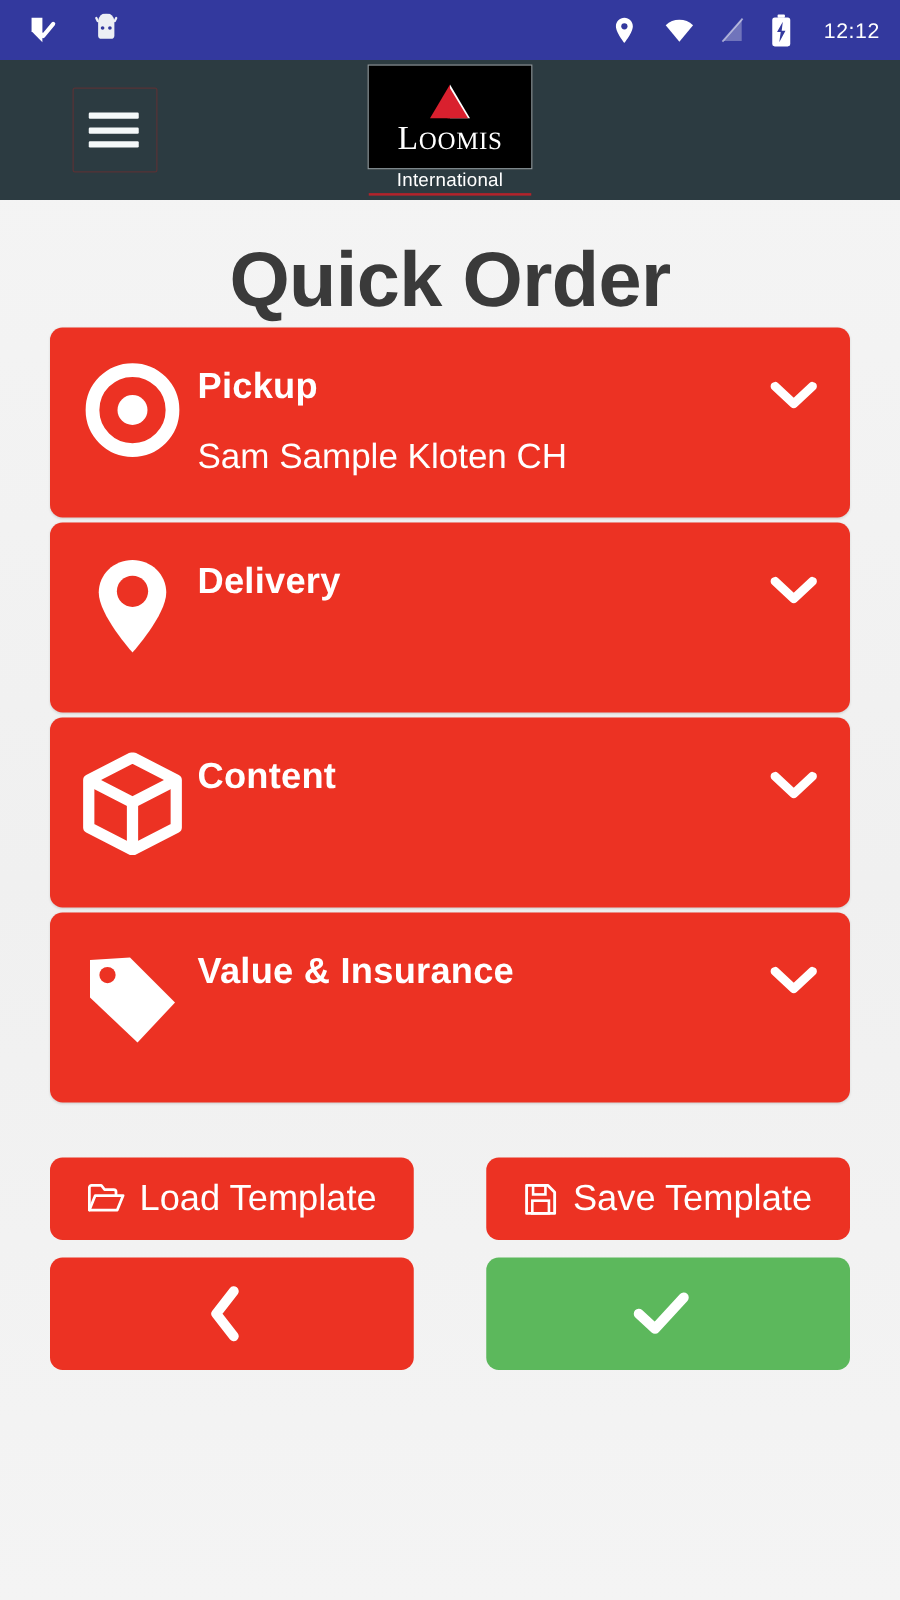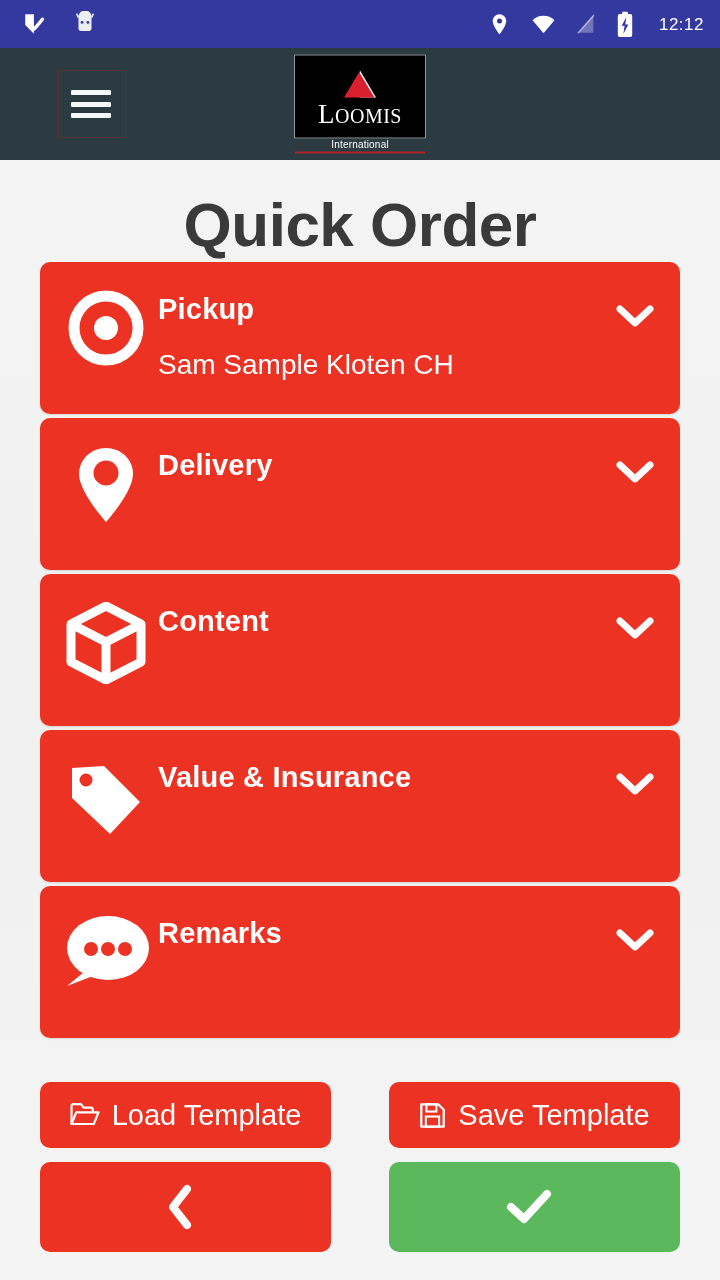--- a/index.html
+++ b/index.html
@@ -71,21 +71,21 @@
   }
   .logo-pyramid { width:48px; height:30px; display:block; }
   .logo-word {
     font-family:"Liberation Serif", serif;
     color:#ffffff; font-size:27px;
     letter-spacing:0.5px; line-height:1;
     margin-top:1px;
   }
   .logo-word .lsmall { font-size:20px; }
   .logo-sub {
-    color:#ffffff; font-size:10px;
+    color:#ffffff; font-size:15px;
     margin-top:0; letter-spacing:0.2px;
   }
   .logo-rule { width:130px; height:2px; background:#b2232b; margin-top:2px; }
 
   
   .page-title {
     text-align:center;
     font-size:62px; font-weight:700;
     color:#3a3a3a;
     letter-spacing:-0.5px;
@@ -273,37 +273,20 @@
         </svg>
       </div>
       <div class="card-body">
         <div class="card-title">Value &amp; Insurance</div>
       </div>
       <svg class="card-chevron" viewBox="0 0 38 24">
         <path d="M4 5 L19 19 L34 5" fill="none" stroke="#ffffff" stroke-width="7" stroke-linecap="round" stroke-linejoin="round"></path>
       </svg>
     </div>
 
-    <div class="card">
-      <div class="card-icon">
-        <svg width="86" height="76" viewBox="0 0 86 76">
-          <ellipse cx="45" cy="34" rx="41" ry="32" fill="#ffffff"></ellipse>
-          <path d="M26 54 L4 72 L30 62 Z" fill="#ffffff"></path>
-          <circle cx="28" cy="35" r="7" fill="#ec3223"></circle>
-          <circle cx="45" cy="35" r="7" fill="#ec3223"></circle>
-          <circle cx="62" cy="35" r="7" fill="#ec3223"></circle>
-        </svg>
-      </div>
-      <div class="card-body">
-        <div class="card-title">Remarks</div>
-      </div>
-      <svg class="card-chevron" viewBox="0 0 38 24">
-        <path d="M4 5 L19 19 L34 5" fill="none" stroke="#ffffff" stroke-width="7" stroke-linecap="round" stroke-linejoin="round"></path>
-      </svg>
-    </div>
 
   </div>
 
   <div class="btn-grid">
 
     <button class="btn">
       <svg class="btn-ico" width="30" height="26" viewBox="0 0 30 26">
         <path d="M1.5 22 L1.5 4 A1.8 1.8 0 0 1 3.3 2.2 L11 2.2 L13.6 5.6 L21 5.6 A1.8 1.8 0 0 1 22.8 7.4 L22.8 9.4" fill="none" stroke="#ffffff" stroke-width="2.2" stroke-linejoin="round" stroke-linecap="round"></path>
         <path d="M1.5 22 L6.2 10.4 L28.5 10.4 L23.8 22 Z" fill="none" stroke="#ffffff" stroke-width="2.2" stroke-linejoin="round"></path>
       </svg>

